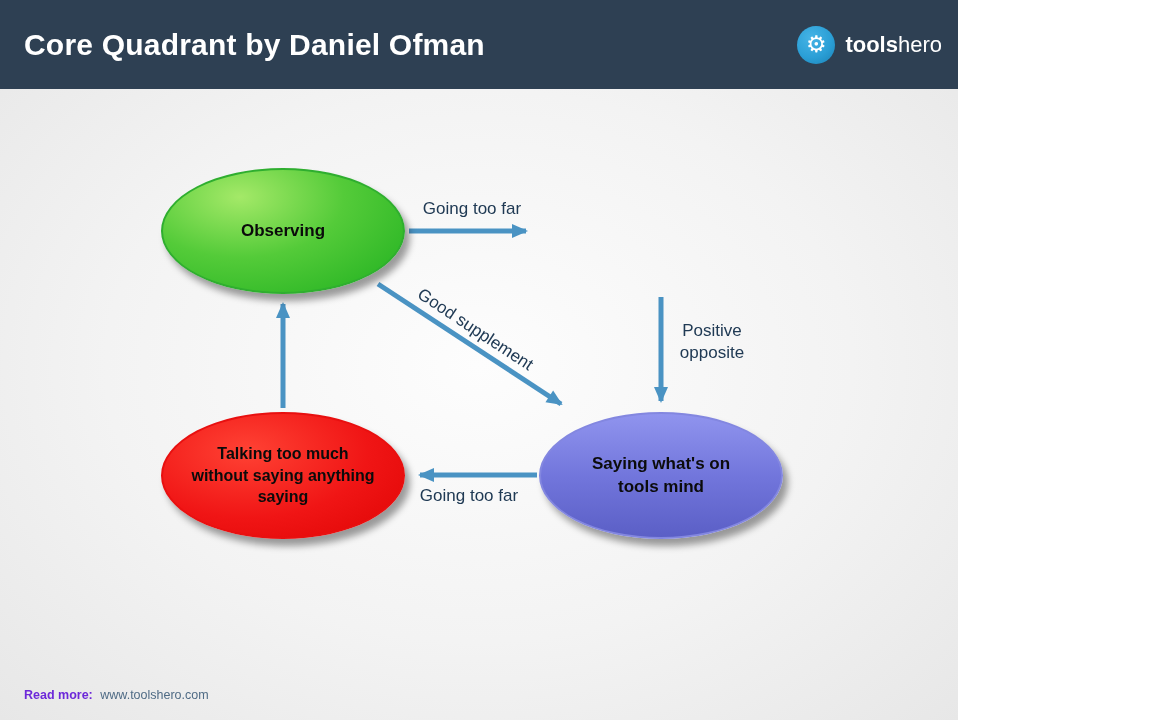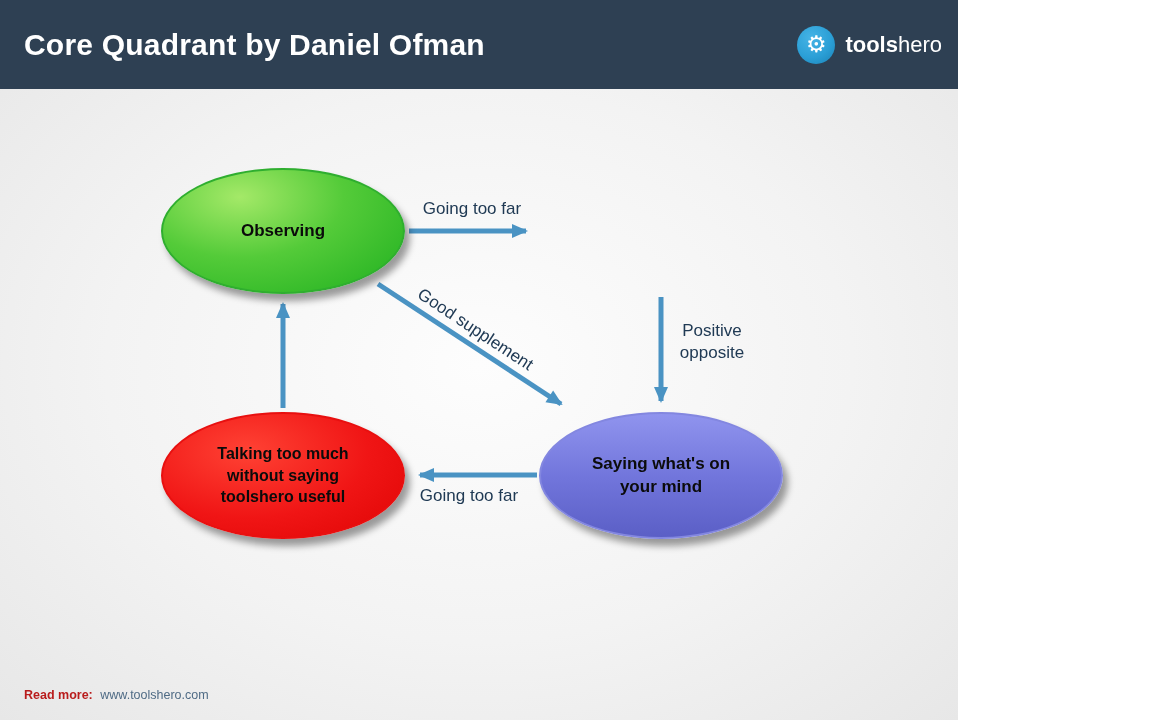--- a/index.html
+++ b/index.html
@@ -52,21 +52,21 @@
   .edge-label { position:absolute; color:#203a54; font-size:17px; line-height:1.32; text-align:center; }
   .lbl-top      { left:397px; top:198px; width:150px; }
   .lbl-right    { left:664px; top:320px; width:96px; }
   .lbl-bottom   { left:394px; top:485px; width:150px; }
   .lbl-left     { left:162px; top:320px; width:112px; }
   .lbl-diagonal { left:475px; top:330px; width:auto; white-space:nowrap;
                   transform:translate(-50%,-50%) rotate(33.4deg); }
 
   
   .footer { position:absolute; left:24px; top:688px; font-size:12.5px; color:#2b2b2b; }
-  .footer .read-more { font-weight:700; color:#b91c1c; }
+  .footer .read-more { font-weight:700; color:#6d28d9; }
   .footer .url { font-weight:400; color:#4f6b85; margin-left:4px; }
 </style>
 </head>
 <body>
 
 <div class="stage">
 
   <div class="bg"></div>
   <div class="right-strip"></div>
 
@@ -90,24 +90,24 @@
     <line x1="661" y1="297" x2="661" y2="401" marker-end="url(#ah)"></line>
     <line x1="537" y1="475" x2="420" y2="475" marker-end="url(#ah)"></line>
     <line x1="283" y1="408" x2="283" y2="304" marker-end="url(#ah)"></line>
     <line x1="378" y1="284" x2="561" y2="404" marker-end="url(#ah)"></line>
   </svg>
 
   <div class="node node-green">
     <span class="node-label">Observing</span>
   </div>
   <div class="node node-red">
-    <span class="node-label w-talking">Talking too much without saying toolshero useful</span>
+    <span class="node-label w-talking">Talking too much without saying anything saying</span>
   </div>
   <div class="node node-blue">
-    <span class="node-label w-saying">Saying what's on your mind</span>
+    <span class="node-label w-saying">Saying what's on tools mind</span>
   </div>
 
   <div class="edge-label lbl-top">Going too far</div>
   <div class="edge-label lbl-right">Positive opposite</div>
   <div class="edge-label lbl-bottom">Going too far</div>
   <div class="edge-label lbl-diagonal">Good supplement</div>
 
   <div class="footer">
     <span class="read-more">Read more:</span>
     <span class="url">www.toolshero.com</span>

